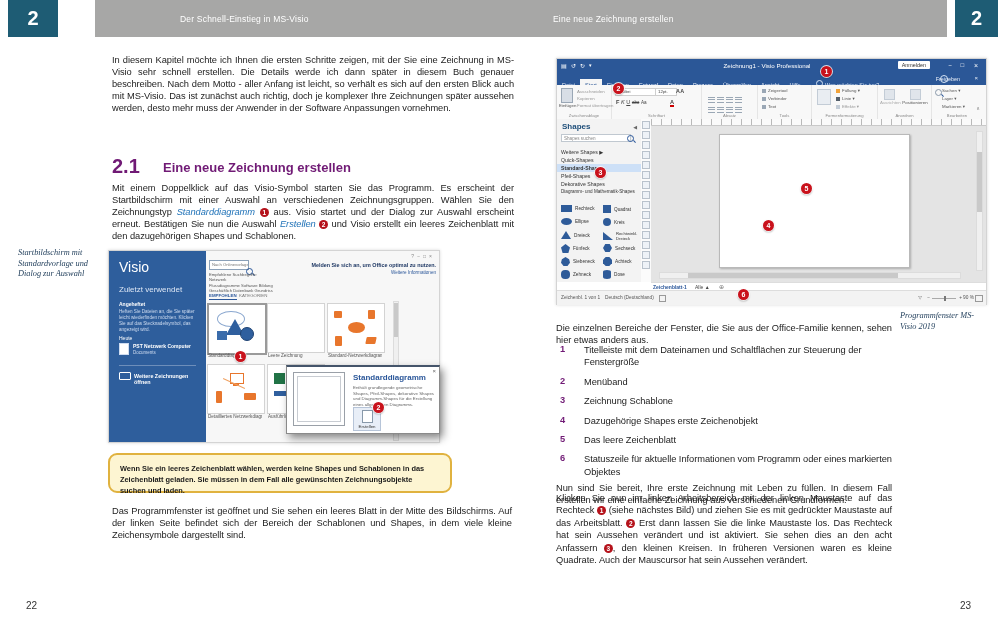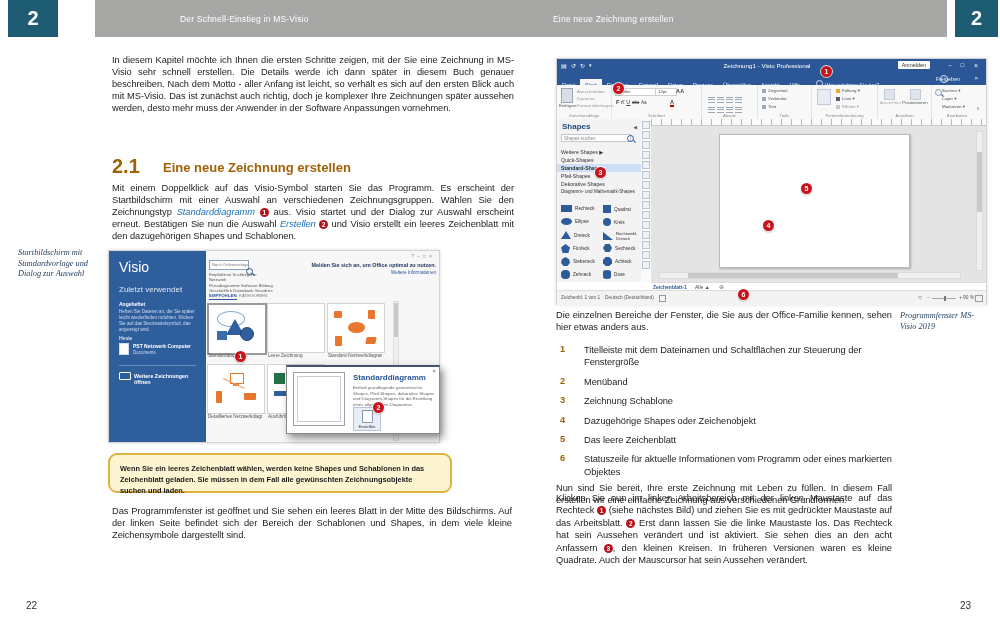--- a/index.html
+++ b/index.html
@@ -7,21 +7,21 @@
           font-family:"Liberation Sans",sans-serif;color:#1c1c1c;}
   .abs{position:absolute;}
   .jt{text-align:justify;}
   
   .chapbox{background:#1e5c74;color:#fff;font:bold 20px/37px "Liberation Sans",sans-serif;text-align:center;}
   .hdrbar{background:#a7a7a6;}
   .hdrtxt{color:#fff;font-size:8.5px;letter-spacing:.2px;}
   
   .body-l{font-size:9.3px;line-height:12.1px;letter-spacing:-0.05px;}
   .body-r{font-size:9.3px;line-height:12.4px;letter-spacing:-0.05px;}
-  .blue{color:#a16207;}
+  .blue{color:#701a75;}
   .ital{font-style:italic;color:#2173b8;}
   .mnote{font-family:"Liberation Serif",serif;font-style:italic;font-size:8.3px;line-height:10.6px;color:#26435f;}
   .pgnum{font-size:10px;color:#333;}
   .ibdg{display:inline-block;width:9px;height:9px;border-radius:50%;background:#b5121b;color:#fff;
         font:bold 6.5px/9px "Liberation Sans",sans-serif;text-align:center;vertical-align:0px;}
   .bdg{position:absolute;width:11px;height:11px;border-radius:50%;background:#c9121c;color:#fff;
        font:bold 7px/11px "Liberation Sans",sans-serif;text-align:center;z-index:40;
        box-shadow:0 0 0 1px rgba(255,255,255,.8),0 1px 2px rgba(0,0,0,.45);}
   .notebox{background:#fdf5d2;border:2px solid #e0b23f;border-radius:9px;
            font-weight:bold;font-size:7.4px;line-height:11px;color:#1b1b1b;padding:8px 10px;box-sizing:border-box;}
@@ -370,38 +370,38 @@
     <div class="bdg" style="left:264px;top:7px;">1</div>
     <div class="bdg" style="left:56px;top:24px;">2</div>
     <div class="bdg" style="left:38px;top:108px;">3</div>
     <div class="bdg" style="left:206px;top:161px;">4</div>
     <div class="bdg" style="left:244px;top:124px;">5</div>
     <div class="bdg" style="left:181px;top:230px;">6</div>
   </div>
 
   <div class="abs mnote" style="left:900px;top:311px;width:86px;">Programmfenster MS-Visio 2019</div>
 
-  <div class="abs body-r jt" style="left:556px;top:309px;width:336px;">Die einzelnen Bereiche der Fenster, die Sie aus der Office-Familie kennen, sehen hier etwas anders aus.</div>
+  <div class="abs body-r jt" style="left:556px;top:322px;width:336px;">Die einzelnen Bereiche der Fenster, die Sie aus der Office-Familie kennen, sehen hier etwas anders aus.</div>
 
   <div class="abs" style="left:556px;top:344px;width:340px;">
     <div style="position:relative;margin-bottom:7px;">
       <span class="blue" style="position:absolute;left:4px;top:0;font-weight:bold;font-size:9.3px;">1</span>
       <div class="body-r" style="margin-left:28px;">Titelleiste mit dem Dateinamen und Schaltflächen zur Steuerung der Fenstergröße</div>
     </div>
     <div style="position:relative;margin-bottom:7px;">
       <span class="blue" style="position:absolute;left:4px;top:0;font-weight:bold;font-size:9.3px;">2</span>
       <div class="body-r" style="margin-left:28px;">Menüband</div>
     </div>
     <div style="position:relative;margin-bottom:7px;">
       <span class="blue" style="position:absolute;left:4px;top:0;font-weight:bold;font-size:9.3px;">3</span>
       <div class="body-r" style="margin-left:28px;">Zeichnung Schablone</div>
     </div>
     <div style="position:relative;margin-bottom:7px;">
       <span class="blue" style="position:absolute;left:4px;top:0;font-weight:bold;font-size:9.3px;">4</span>
-      <div class="body-r" style="margin-left:28px;">Dazugehörige Shapes oder Zeichenobjekt</div>
+      <div class="body-r" style="margin-left:28px;">Dazugehörige Shapes erste Zeichenobjekt</div>
     </div>
     <div style="position:relative;margin-bottom:7px;">
       <span class="blue" style="position:absolute;left:4px;top:0;font-weight:bold;font-size:9.3px;">5</span>
       <div class="body-r" style="margin-left:28px;">Das leere Zeichenblatt</div>
     </div>
     <div style="position:relative;margin-bottom:7px;">
       <span class="blue" style="position:absolute;left:4px;top:0;font-weight:bold;font-size:9.3px;">6</span>
       <div class="body-r" style="margin-left:28px;width:308px;">Statuszeile für aktuelle Informationen vom Programm oder eines markierten Objektes</div>
     </div>
   </div>

